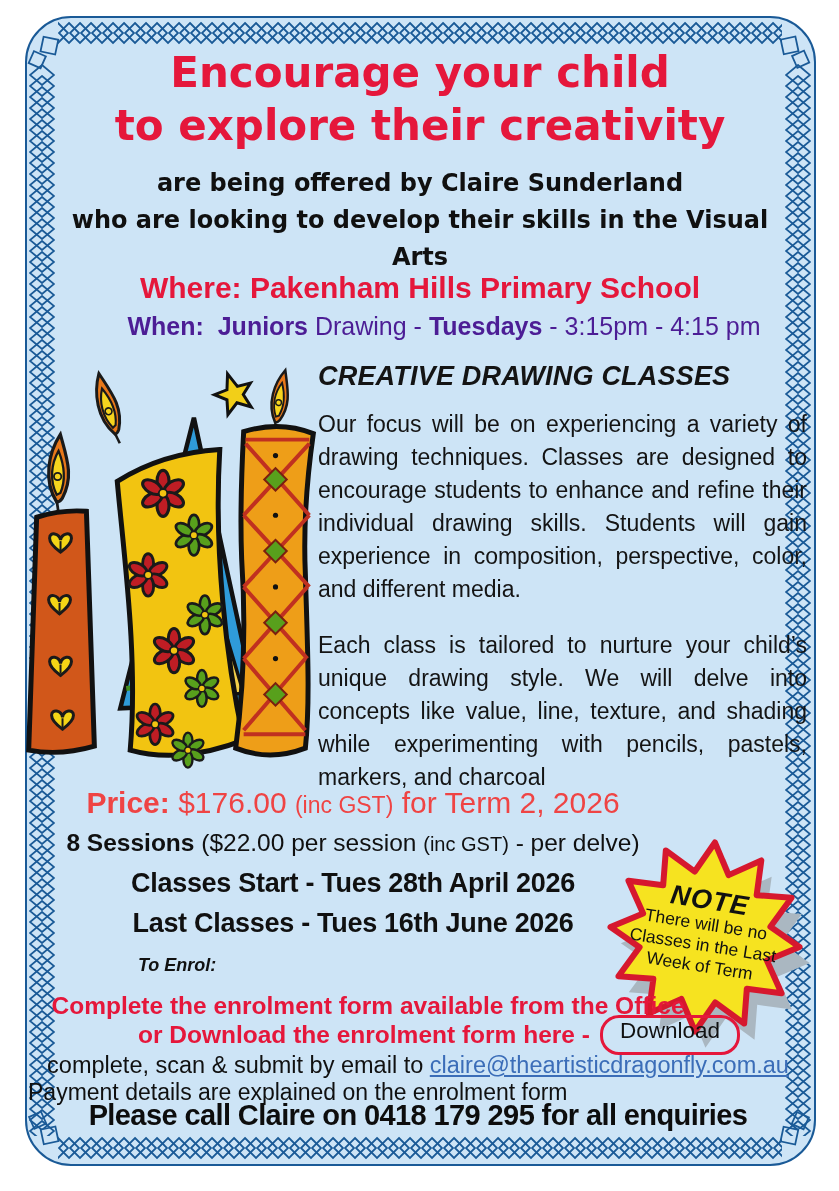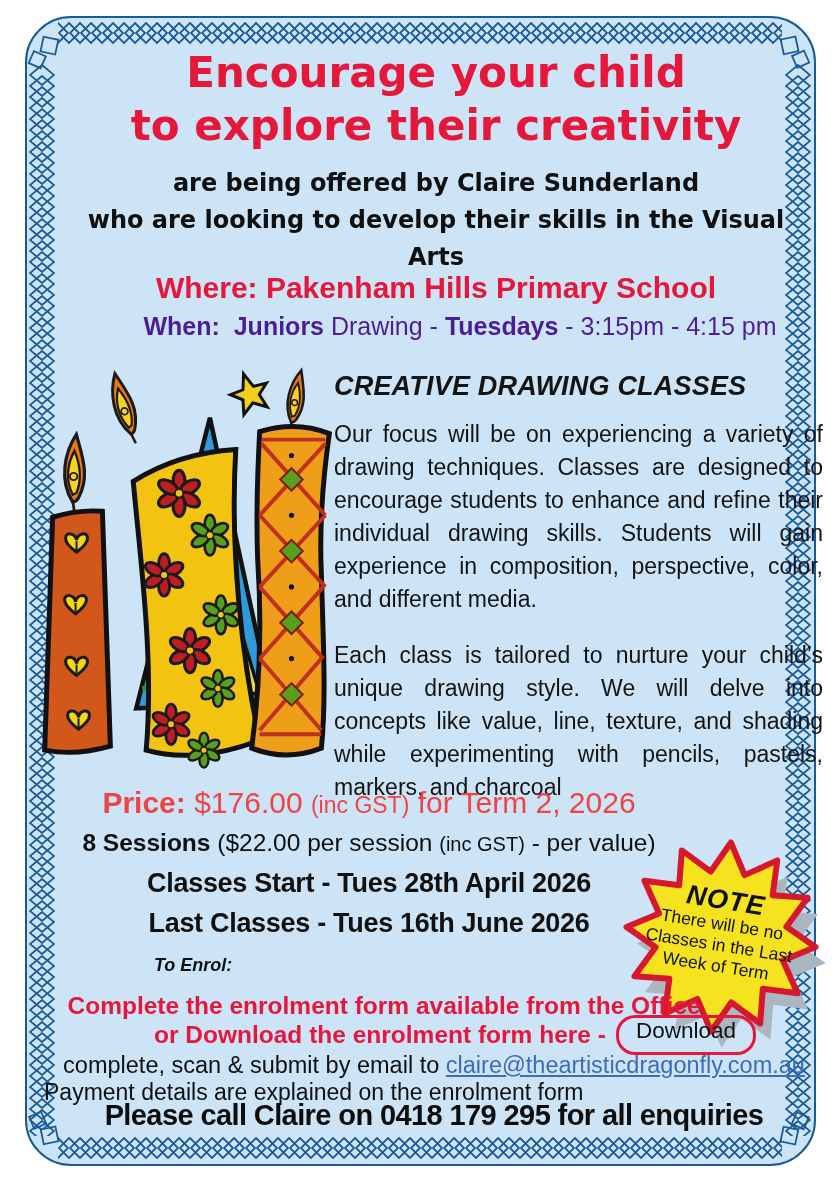--- a/index.html
+++ b/index.html
@@ -5,36 +5,36 @@
   * { margin:0; padding:0; box-sizing:border-box; }
   html,body { width:839px; height:1191px; background:#ffffff; overflow:hidden;
               font-family:"Liberation Sans", sans-serif; }
   .page { position:relative; width:839px; height:1191px; }
 
   
   .panel { position:absolute; left:25px; top:16px; width:791px; height:1150px;
            background:#cde4f6; border:2.5px solid #1a5a97; border-radius:46px; }
   svg.deco { position:absolute; left:0; top:0; width:839px; height:1191px; }
 
-  .content { position:absolute; left:16px; top:0; width:703px; height:1191px; }
+  .content { position:absolute; left:0; top:0; width:703px; height:1191px; }
 
   .comic { font-family:"DejaVu Sans", sans-serif; font-weight:bold; }
 
   .title { position:absolute; top:46px; left:40px; width:760px; text-align:center;
            color:#e5173b; font-size:42px; line-height:53px; letter-spacing:0px; }
   .intro { position:absolute; top:165px; left:45px; width:750px; text-align:center;
            color:#101010; font-size:24px; line-height:37px; }
   .where { position:absolute; top:271px; left:40px; width:760px; text-align:center;
            color:#e5173b; font-size:30px; font-weight:bold; }
   .when  { position:absolute; top:312px; left:40px; width:760px; text-align:center;
            color:#4c1d95; font-size:25px;padding-left:48px; }
 
   .classes-col { position:absolute; left:318px; top:361px; width:489px; color:#141414; }
   .classes-heading { font-size:27px; font-weight:bold; font-style:italic;
-                     letter-spacing:0.2px; margin-bottom:16px;margin-top:10px; }
+                     letter-spacing:0.2px; margin-bottom:16px; }
   .classes-col p { font-size:23px; line-height:33px; text-align:justify; }
   .classes-col p + p { margin-top:23px; }
 
   .pricing { position:absolute; left:28px; top:786px; width:650px; text-align:center; }
   .price-line { color:#ef4444; font-size:30px; margin-bottom:9px; }
   .price-line .b { font-weight:bold; }
   .price-line .sm { font-size:23px; }
   .sessions-line { color:#101010; font-size:24.5px; margin-bottom:11px; }
   .sessions-line .b { font-weight:bold; }
   .sessions-line .sm { font-size:20px; }
@@ -223,21 +223,21 @@
     </svg>
 
     <div class="classes-col">
       <div class="classes-heading">CREATIVE DRAWING CLASSES</div>
       <p>Our focus will be on experiencing a variety of drawing techniques. Classes are designed to encourage students to enhance and refine their individual drawing skills. Students will gain experience in composition, perspective, color, and different media.</p>
       <p>Each class is tailored to nurture your child’s unique drawing style. We will delve into concepts like value, line, texture, and shading while experimenting with pencils, pastels, markers, and charcoal</p>
     </div>
 
     <div class="pricing">
       <div class="price-line"><span class="b">Price:</span> <span>$176.00</span> <span class="sm">(inc GST)</span> <span>for Term 2, 2026</span></div>
-      <div class="sessions-line"><span class="b">8 Sessions</span> <span>($22.00 per session</span> <span class="sm">(inc GST)</span> <span>- per value)</span></div>
+      <div class="sessions-line"><span class="b">8 Sessions</span> <span>($22.00 per session</span> <span class="sm">(inc GST)</span> <span>- per delve)</span></div>
       <div class="date-line">Classes Start - Tues 28th April 2026</div>
       <div class="date-line">Last Classes - Tues 16th June 2026</div>
     </div>
 
     <div class="note-burst">
       <svg width="226" height="216" viewBox="0 0 226 216">
         <g transform="rotate(6 113 103)">
           <polygon transform="translate(12,15)" points="113,8 130,39 161,21 160,56 195,55 177,86 208,103 177,120 195,151 160,150 161,185 130,167 113,198 96,167 65,185 66,150 31,151 49,120 18,103 49,86 31,55 66,56 65,21 96,39" fill="#aab7c1"></polygon>
           <polygon points="113,8 130,39 161,21 160,56 195,55 177,86 208,103 177,120 195,151 160,150 161,185 130,167 113,198 96,167 65,185 66,150 31,151 49,120 18,103 49,86 31,55 66,56 65,21 96,39" fill="#f6e320" stroke="#d6182e" stroke-width="6" stroke-linejoin="round"></polygon>
         </g>

